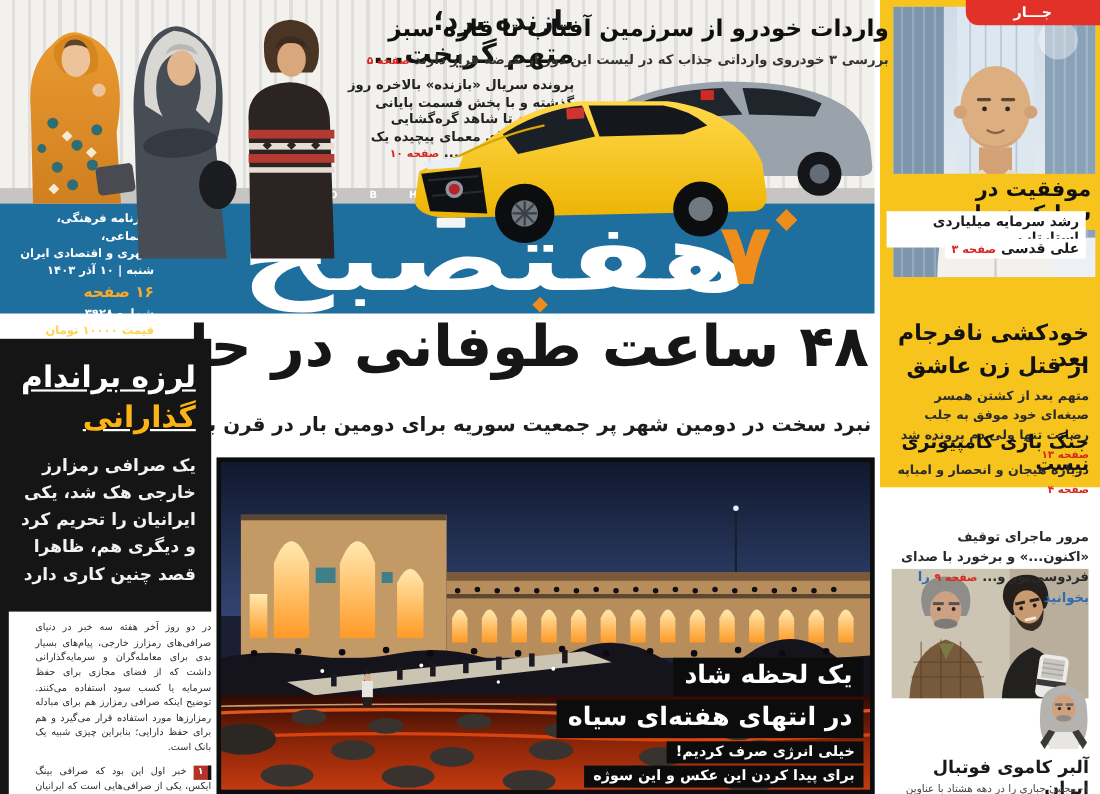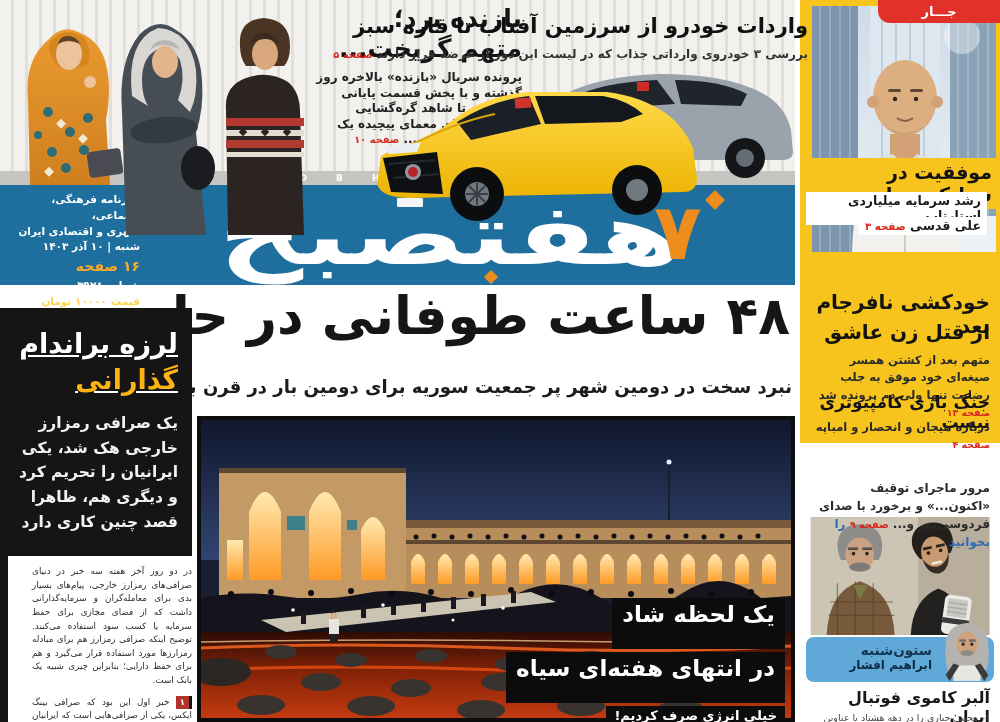--- a/index.html
+++ b/index.html
@@ -59,21 +59,21 @@
   .sb-box p{margin:0 0 8px;font-size:8.8px;line-height:1.55;color:#2a2a2a;text-align:justify;}
   .marker{display:inline-block;background:#b4322a;color:#fff;font-weight:bold;font-size:8.5px;
     padding:0 4px;border-right:3px solid #141414;}
 
   
   .photo-frame{position:absolute;left:197px;top:416px;width:598px;height:306px;
     border:4px solid #0d0d0d;box-sizing:border-box;background:#1a1f33;z-index:2;}
   .bridge{position:absolute;left:0;top:0;width:100%;height:100%;}
   .caption{position:absolute;right:6px;top:178px;display:flex;flex-direction:column;
     align-items:flex-start;direction:rtl;z-index:3;}
-  .cap-l{background:#0c0c0c;color:#fff;font-size:23px;font-weight:bold;padding:3px 10px 22px;
+  .cap-l{background:#0c0c0c;color:#fff;font-size:23px;font-weight:bold;padding:3px 10px 6px;
     margin-bottom:3px;white-space:nowrap;}
   .cap-s{background:#0c0c0c;color:#fff;font-size:13px;font-weight:bold;padding:2px 8px 3px;
     margin-bottom:2px;white-space:nowrap;}
 
   
   .right-col{position:absolute;left:800px;top:0;width:200px;height:722px;background:#fff;}
   .rc-yellow{position:absolute;left:0;top:0;width:200px;height:443px;background:#f6c41c;}
   .jar{position:absolute;right:0;top:0;width:122px;height:23px;background:#e23128;color:#fff;
     font-size:13px;font-weight:bold;text-align:center;line-height:23px;border-radius:0 0 0 12px;z-index:4;}
   .sv-photo{position:absolute;left:12px;top:6px;width:184px;height:246px;z-index:1;}
@@ -485,24 +485,20 @@
       </g>
       <path d="M112 132 Q114 92 143 80 Q172 92 174 132 Z" fill="#232120"></path>
       <g transform="rotate(8 163 110)">
         <rect x="148" y="88" width="30" height="44" rx="6" fill="#ecebe8"></rect>
         <rect x="152" y="92" width="22" height="20" fill="#c9c7c2"></rect>
         <path d="M152 97 H174 M152 102 H174 M152 107 H174" stroke="#a8a6a1" stroke-width="1.5"></path>
         <rect x="148" y="114" width="30" height="6" fill="#3a3a3a"></rect>
       </g>
     </svg>
 
-    <div class="col-banner">
-      <div class="kicker fa">ستون‌شنبه</div>
-      <div class="author fa">ابراهیم افشار</div>
-    </div>
 
     <svg class="afshar" viewBox="0 0 60 66">
       <path d="M8 30 Q8 8 30 6 Q52 8 52 30 Q54 52 46 62 L14 62 Q6 52 8 30 Z" fill="#b5b3b0"></path>
       <ellipse cx="30" cy="28" rx="11" ry="13" fill="#cfa27e"></ellipse>
       <rect x="22" y="23" width="7" height="2.5" fill="#6e6a66"></rect>
         <rect x="32" y="23" width="7" height="2.5" fill="#6e6a66"></rect>
       <circle cx="26" cy="28" r="1.6" fill="#2c2722"></circle>
         <circle cx="35" cy="28" r="1.6" fill="#2c2722"></circle>
       <ellipse cx="30" cy="37" rx="7" ry="3" fill="#8d8b88"></ellipse>
       <rect x="16" y="50" width="28" height="16" fill="#e8e6e2"></rect>

